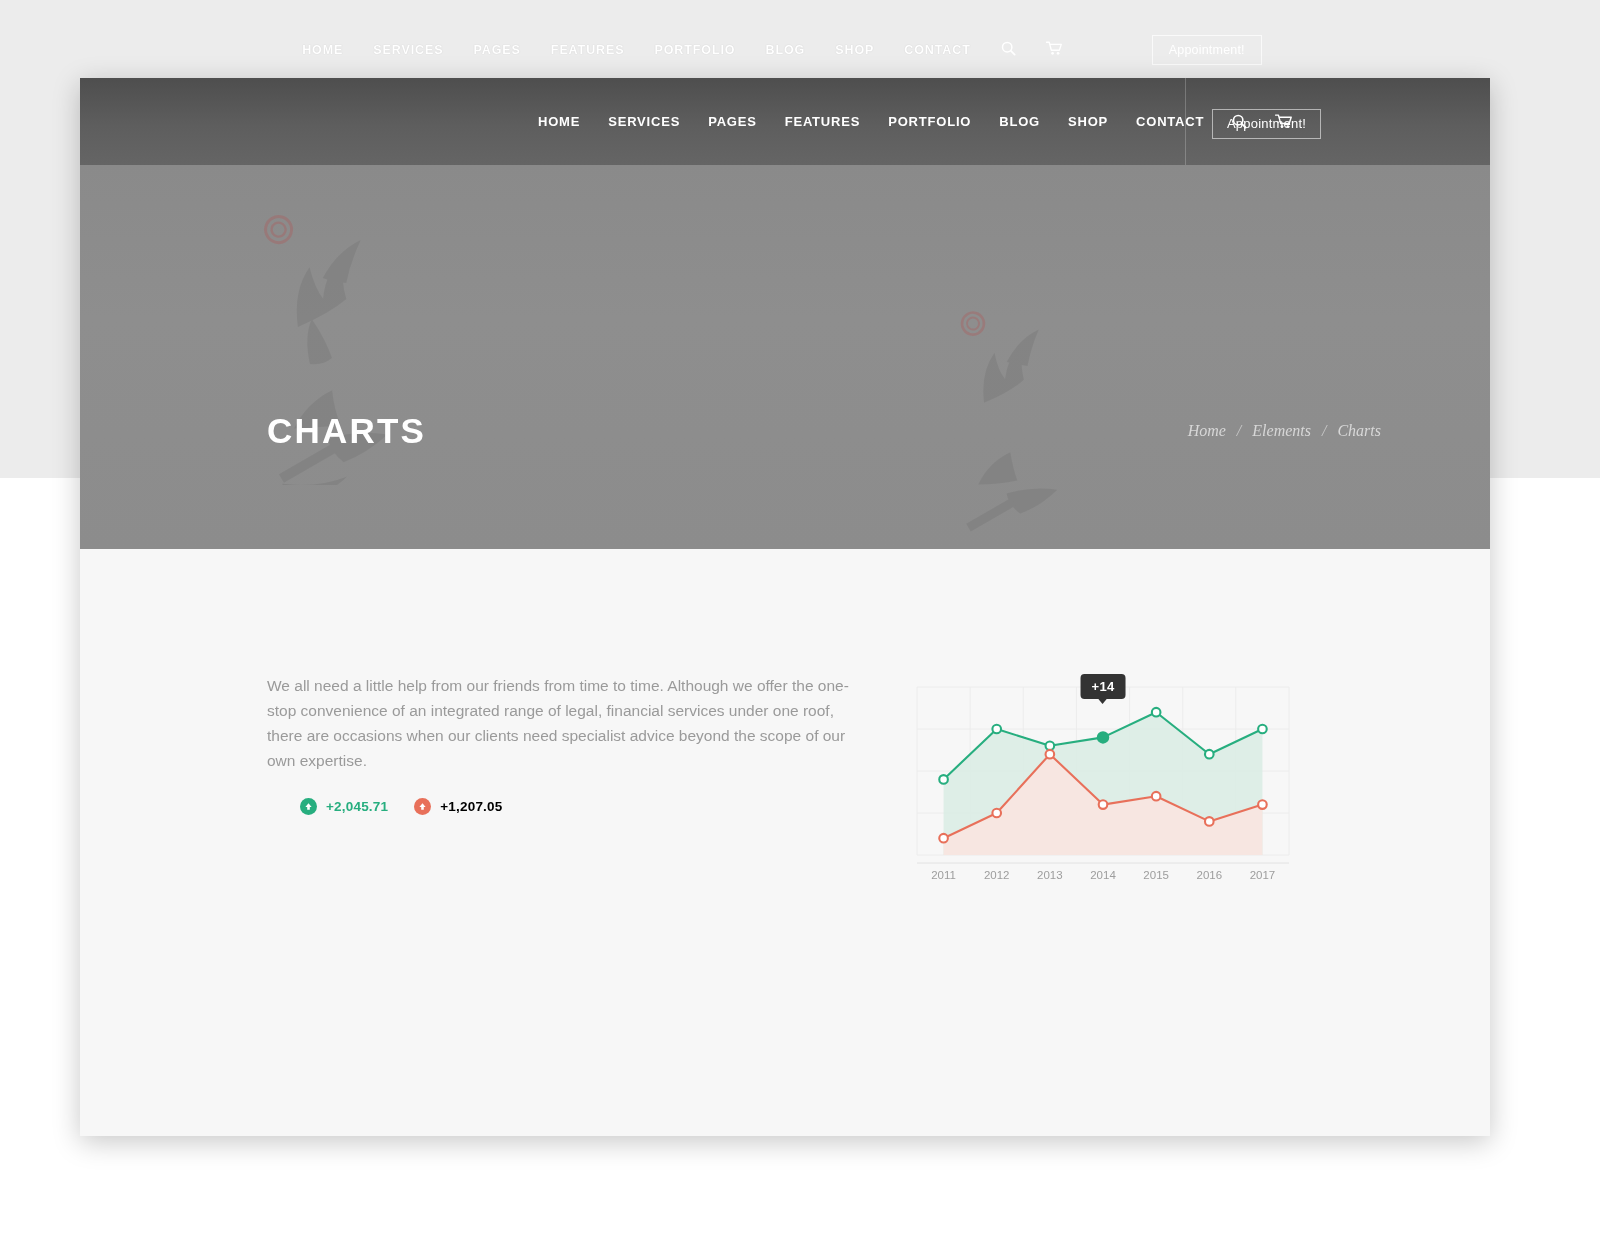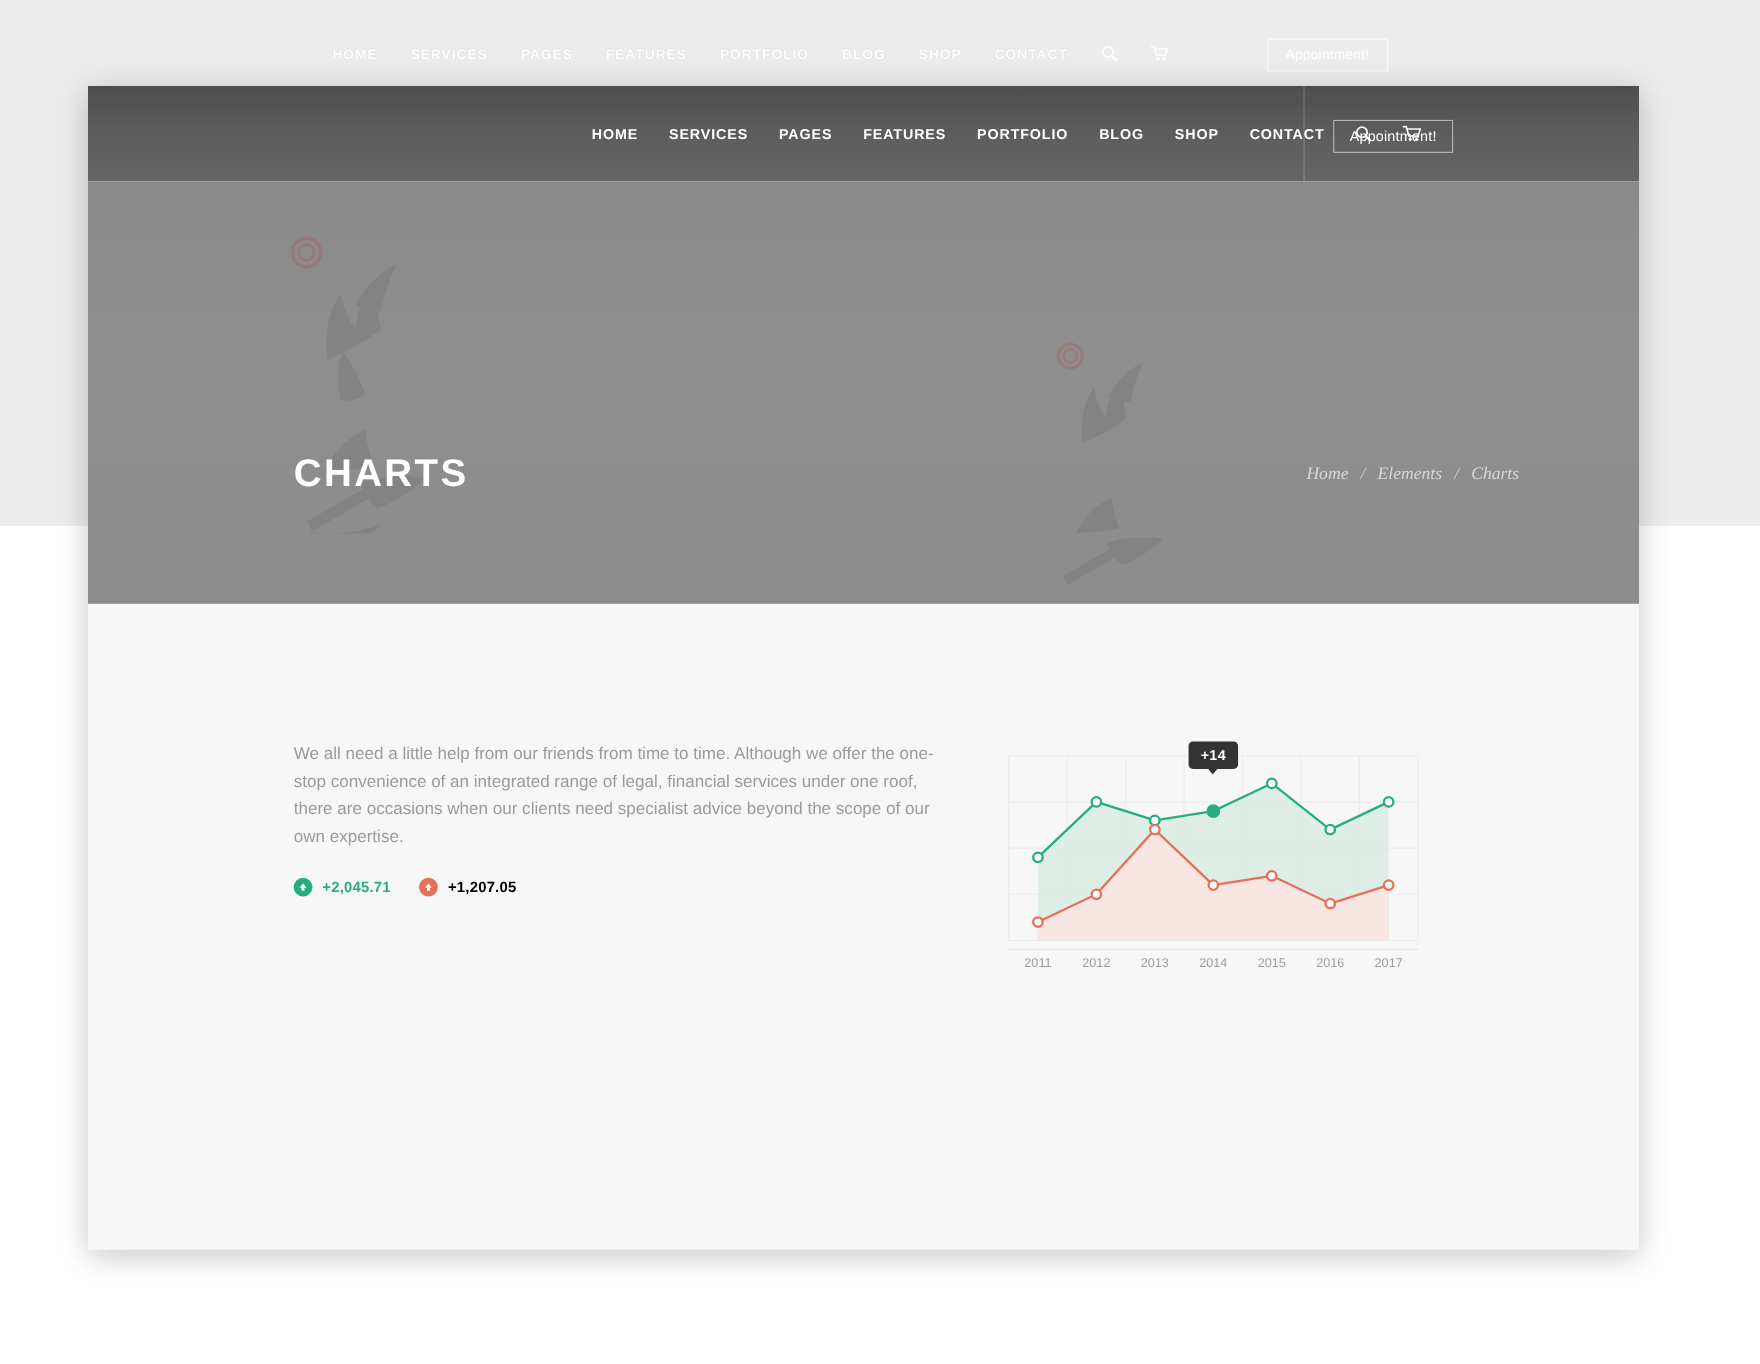--- a/index.html
+++ b/index.html
@@ -191,20 +191,21 @@
     font-size: 15.5px;
     line-height: 25px;
     font-family: "Liberation Sans", sans-serif;
   }
   #text-column p.last { margin-bottom: 14px; }
 
   #stats-row {
     display: flex;
     align-items: center;
     gap: 26px;
+    margin-left: 33px;
   }
   .stat-item {
     display: flex;
     align-items: center;
     gap: 9px;
   }
   .stat-icon {
     width: 17px;
     height: 17px;
     border-radius: 50%;

